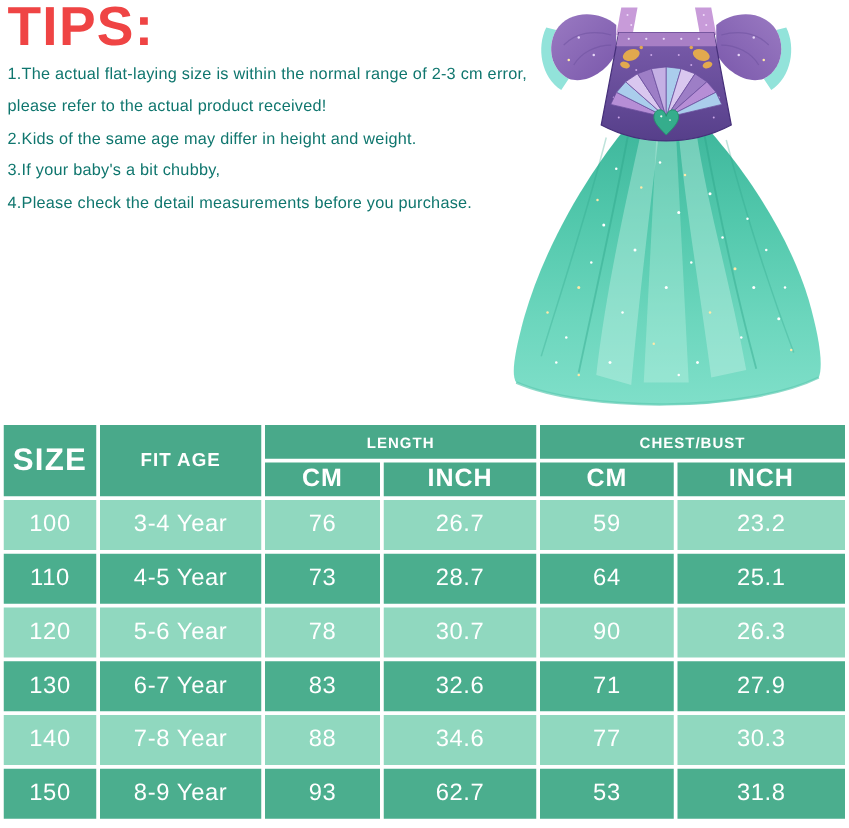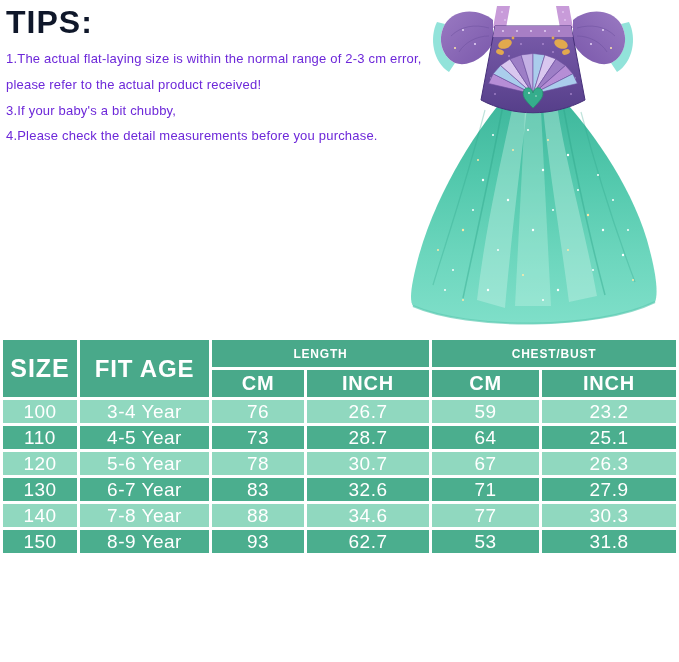--- a/index.html
+++ b/index.html
@@ -12,32 +12,32 @@
   }
 
   
   .tips {
     position: absolute;
     left: 6px; top: 2px;
     z-index: 2;
   }
   .tips h1 {
     margin: 0 0 4px 0;
-    font-size: 32px;
+    font-size: 44px;
     line-height: 40px;
     font-weight: 700;
     letter-spacing: 1px;
-    color: #0f172a;
+    color: #ef4444;
   }
   .tips p {
     margin: 0;
     font-size: 13px;
     line-height: 25.8px;
     letter-spacing: 0.2px;
-    color: #6d28d9;
+    color: #0f766e;
     font-weight: 500;
     white-space: nowrap;
   }
 
   
   .dress-figure {
     position: absolute;
     left: 393px; top: 0;
     width: 285px; height: 336px;
     margin: 0;
@@ -62,38 +62,39 @@
     overflow: hidden;
   }
   table.size-chart thead th {
     background: var(--header-bg, #49a98a);
     height: 27px;
     font-weight: 700;
     letter-spacing: 0.8px;
     font-size: 12px;
   }
   table.size-chart thead th.h-size { font-size: 25px; letter-spacing: 1px; }
-  table.size-chart thead th.h-fit-age { font-size: 24px; }
+  table.size-chart thead th.h-fit-age { font-size: 15px; }
   table.size-chart thead tr.subhead th { font-size: 20px; }
   table.size-chart tbody td {
-    height: 23px;
+    height: 40px;
     font-size: 19px;
     font-weight: 500;
     letter-spacing: 0.5px;
   }
   table.size-chart tbody tr:nth-child(odd) td { background: var(--row-light, #90d8bf); }
   table.size-chart tbody tr:nth-child(even) td { background: var(--row-dark, #4bae8e); }
 </style>
 </head>
 <body>
 
 <section class="tips">
   <h1>TIPS:</h1>
   <p>1.The actual flat-laying size is within the normal range of 2-3 cm error,</p>
   <p>please refer to the actual product received!</p>
+  <p>2.Kids of the same age may differ in height and weight.</p>
   <p>3.If your baby's a bit chubby,</p>
   <p>4.Please check the detail measurements before you purchase.</p>
 </section>
 
 <figure class="dress-figure">
   <svg viewBox="0 0 285 336" width="285" height="336">
     <defs>
       <linearGradient id="skirtGrad" x1="0" y1="0" x2="0" y2="1">
         <stop offset="0%" stop-color="#3db69b"></stop>
         <stop offset="35%" stop-color="#52c8ac"></stop>
@@ -274,21 +275,21 @@
         <td>73</td>
         <td>28.7</td>
         <td>64</td>
         <td>25.1</td>
       </tr>
       <tr>
         <td>120</td>
         <td>5-6 Year</td>
         <td>78</td>
         <td>30.7</td>
-        <td>67</td>
+        <td>90</td>
         <td>26.3</td>
       </tr>
       <tr>
         <td>130</td>
         <td>6-7 Year</td>
         <td>83</td>
         <td>32.6</td>
         <td>71</td>
         <td>27.9</td>
       </tr>

